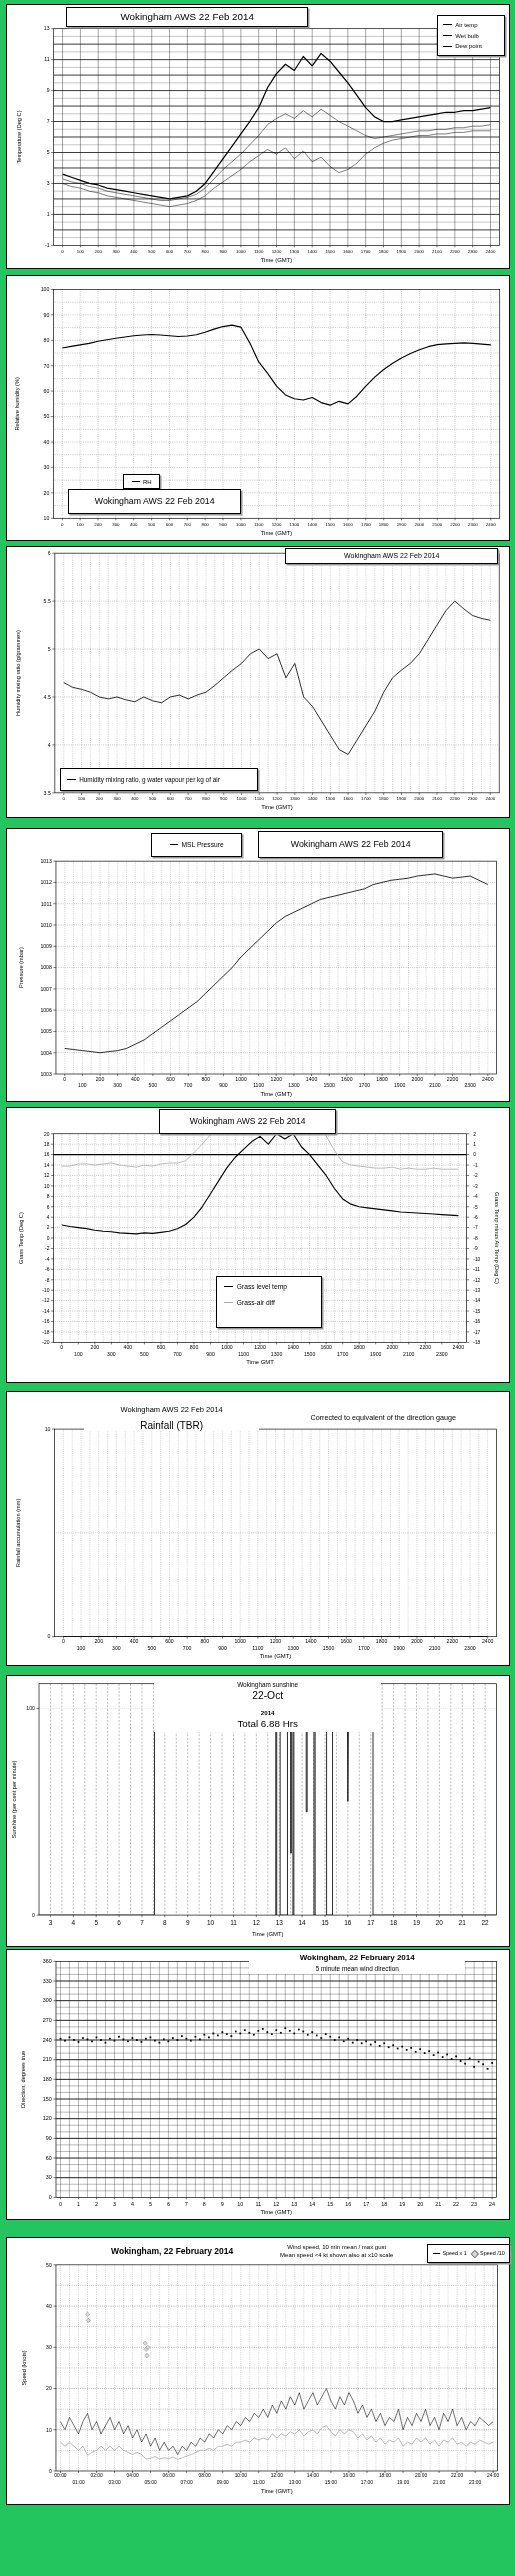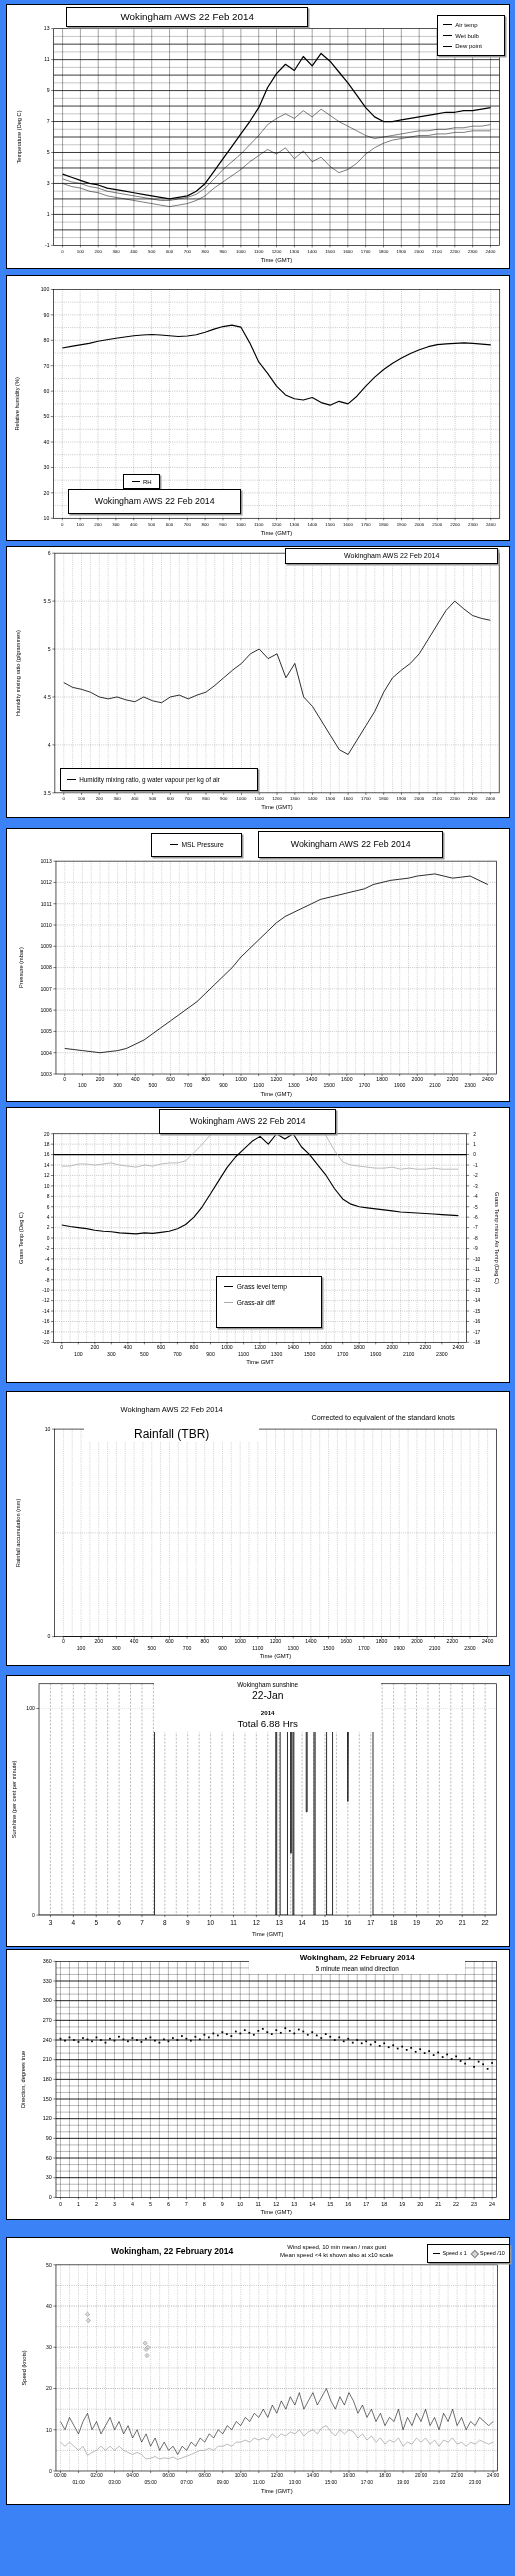--- a/index.html
+++ b/index.html
@@ -1,16 +1,16 @@
 <!DOCTYPE html>
 <html style="font-size:8.2px"><head>
 <meta charset="utf-8">
 <style>
   html,body{margin:0;padding:0;background:#fff}
-  #page{position:relative;width:515px;height:2576px;background:#3b82f6;font-family:"Liberation Sans",sans-serif;color:#000;overflow:hidden}
+  #page{position:relative;width:515px;height:2576px;background:#22c55e;font-family:"Liberation Sans",sans-serif;color:#000;overflow:hidden}
   .panel{position:absolute;left:6.2px;width:502px;border:0.5px solid #000;background:#fff}
   .panel svg{position:absolute;left:0;top:0}
   .ov{position:absolute}
   .tbox{border:0.5px solid #000;background:#fff;box-shadow:1.5px 1.5px 0 #999;text-align:center;overflow:hidden}
   .wbox{background:#fff;text-align:center}
   .lgd{border:0.5px solid #000;background:#fff;box-shadow:1.5px 1.5px 0 #999}
   .lrow{display:flex;align-items:center}
   .ls{display:inline-block;flex:none}
   .ldi{display:inline-block;width:3.6px;height:3.6px;background:#d9d9d9;border:0.5px solid #7f7f7f;transform:rotate(45deg);flex:none}
 </style>
@@ -923,23 +923,23 @@
         <text x="864.2" y="488" font-size="10" text-anchor="middle" fill="#000" font-family="&quot;Liberation Sans&quot;, &quot;DejaVu Sans&quot;, sans-serif">2200</text>
         <line x1="898.52" y1="475" x2="898.52" y2="479" stroke="#000" stroke-width="1"></line>
         <text x="898.52" y="501" font-size="10" text-anchor="middle" fill="#000" font-family="&quot;Liberation Sans&quot;, &quot;DejaVu Sans&quot;, sans-serif">2300</text>
         <line x1="932.84" y1="475" x2="932.84" y2="479" stroke="#000" stroke-width="1"></line>
         <text x="932.84" y="488" font-size="10" text-anchor="middle" fill="#000" font-family="&quot;Liberation Sans&quot;, &quot;DejaVu Sans&quot;, sans-serif">2400</text>
         <text x="521" y="517" font-size="11.5" text-anchor="middle" fill="#000" font-family="&quot;Liberation Sans&quot;, &quot;DejaVu Sans&quot;, sans-serif">Time (GMT)</text>
         <text x="24" y="273.5" font-size="11" text-anchor="middle" fill="#000" font-family="&quot;Liberation Sans&quot;, &quot;DejaVu Sans&quot;, sans-serif" transform="rotate(-90 24 273.5)">Rainfall accumulation (mm)</text>
       </svg>
     <div class="ov wbox" style="left:77px;top:13.4px;width:175px">
       <div style="font-size:7.5px">Wokingham AWS 22 Feb 2014</div>
-      <div style="font-size:12px;margin-top:13px">Rainfall (TBR)</div>
+      <div style="font-size:10px;margin-top:6px">Rainfall (TBR)</div>
     </div>
-    <div class="ov wbox" style="left:268px;top:20.6px;width:216px;font-size:7.2px">Corrected to equivalent of the standard knots</div>
+    <div class="ov wbox" style="left:268px;top:20.6px;width:216px;font-size:7.2px">Corrected to equivalent of the direction gauge</div>
   </div>
 
   <div class="panel" style="top:1675px;height:270px">
     <svg width="502" height="270" viewBox="0 0 974 524">
         <line x1="84.2" y1="15" x2="84.2" y2="464" stroke="#444" stroke-width="0.7" stroke-dasharray="4,3"></line>
         <line x1="106.4" y1="15" x2="106.4" y2="464" stroke="#444" stroke-width="0.7" stroke-dasharray="4,3"></line>
         <line x1="128.6" y1="15" x2="128.6" y2="464" stroke="#444" stroke-width="0.7" stroke-dasharray="4,3"></line>
         <line x1="150.8" y1="15" x2="150.8" y2="464" stroke="#444" stroke-width="0.7" stroke-dasharray="4,3"></line>
         <line x1="173" y1="15" x2="173" y2="464" stroke="#444" stroke-width="0.7" stroke-dasharray="4,3"></line>
         <line x1="195.2" y1="15" x2="195.2" y2="464" stroke="#444" stroke-width="0.7" stroke-dasharray="4,3"></line>
@@ -1026,21 +1026,21 @@
         <text x="839" y="484" font-size="12.5" text-anchor="middle" fill="#000" font-family="&quot;Liberation Sans&quot;, &quot;DejaVu Sans&quot;, sans-serif">20</text>
         <line x1="883.4000000000001" y1="464" x2="883.4000000000001" y2="468" stroke="#000" stroke-width="1"></line>
         <text x="883.4000000000001" y="484" font-size="12.5" text-anchor="middle" fill="#000" font-family="&quot;Liberation Sans&quot;, &quot;DejaVu Sans&quot;, sans-serif">21</text>
         <line x1="927.8" y1="464" x2="927.8" y2="468" stroke="#000" stroke-width="1"></line>
         <text x="927.8" y="484" font-size="12.5" text-anchor="middle" fill="#000" font-family="&quot;Liberation Sans&quot;, &quot;DejaVu Sans&quot;, sans-serif">22</text>
         <text x="506" y="505" font-size="11.5" text-anchor="middle" fill="#000" font-family="&quot;Liberation Sans&quot;, &quot;DejaVu Sans&quot;, sans-serif">Time (GMT)</text>
         <text x="18" y="239.5" font-size="11" text-anchor="middle" fill="#000" font-family="&quot;Liberation Sans&quot;, &quot;DejaVu Sans&quot;, sans-serif" transform="rotate(-90 18 239.5)">Sunshine (per cent per minute)</text>
       </svg>
     <div class="ov wbox" style="left:147px;top:5.2px;width:227px;padding-bottom:3.1px">
       <div style="font-size:6.4px">Wokingham sunshine</div>
-      <div style="font-size:10.3px;margin-top:2.1px">22-Jan</div>
+      <div style="font-size:10.3px;margin-top:2.1px">22-Oct</div>
       <div style="font-size:6.2px;font-weight:bold;margin-top:8.2px">2014</div>
       <div style="font-size:9.8px;margin-top:1.5px">Total 6.88 Hrs</div>
     </div>
   </div>
 
   <div class="panel" style="top:1949px;height:269px">
     <svg width="502" height="269" viewBox="0 0 974 522">
         <line x1="103.72448979591837" y1="22" x2="103.72448979591837" y2="480" stroke="#000" stroke-width="0.55"></line>
         <line x1="121.1734693877551" y1="22" x2="121.1734693877551" y2="480" stroke="#000" stroke-width="0.55"></line>
         <line x1="138.62244897959184" y1="22" x2="138.62244897959184" y2="480" stroke="#000" stroke-width="0.55"></line>

